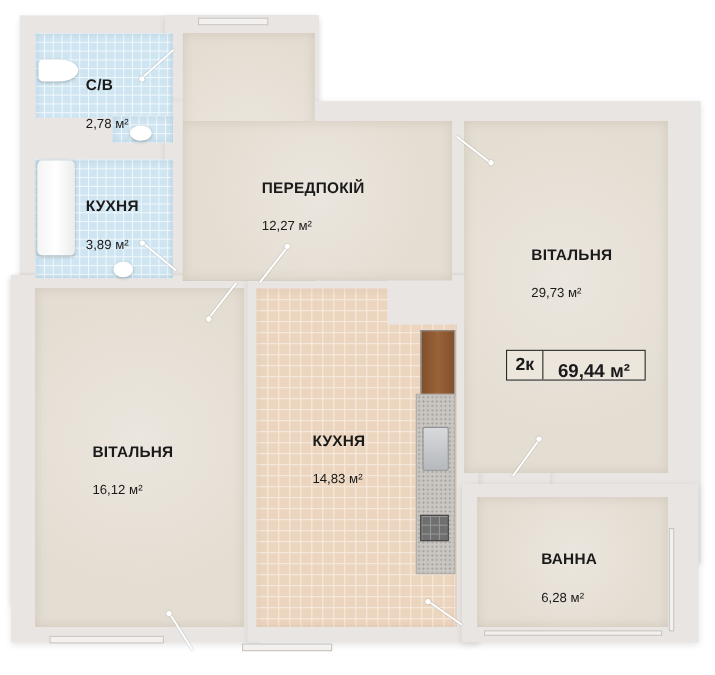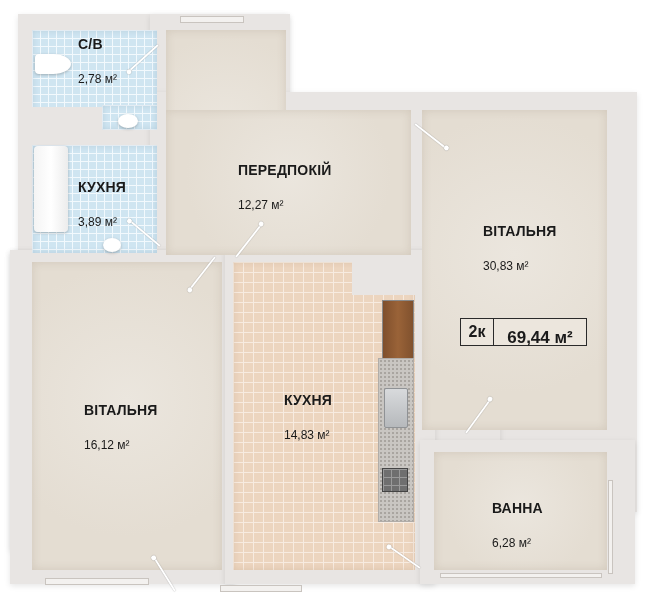--- a/index.html
+++ b/index.html
@@ -74,35 +74,35 @@
 
   <div class="door" style="left:158px;top:44px;width:40px;transform:rotate(138deg);"></div>
   <div class="door" style="left:160px;top:245px;width:40px;transform:rotate(-140deg);"></div>
   <div class="door" style="left:415px;top:123px;width:40px;transform:rotate(38deg);"></div>
   <div class="door" style="left:215px;top:256px;width:42px;transform:rotate(128deg);"></div>
   <div class="door" style="left:236px;top:256px;width:42px;transform:rotate(-52deg);"></div>
   <div class="door" style="left:175px;top:590px;width:40px;transform:rotate(-122deg);"></div>
   <div class="door" style="left:420px;top:567px;width:38px;transform:rotate(-145deg);"></div>
   <div class="door" style="left:466px;top:432px;width:42px;transform:rotate(-54deg);"></div>
 
-  <div class="label" style="left:78px;top:36px;">
+  <div class="label" style="left:78px;top:69px;">
     <span class="name">С/В</span>
     <span class="area">2,78 м²</span>
   </div>
   <div class="label" style="left:78px;top:179px;">
     <span class="name">КУХНЯ</span>
     <span class="area">3,89 м²</span>
   </div>
   <div class="label" style="left:238px;top:162px;">
     <span class="name">ПЕРЕДПОКІЙ</span>
     <span class="area">12,27 м²</span>
   </div>
   <div class="label" style="left:483px;top:223px;">
     <span class="name">ВІТАЛЬНЯ</span>
-    <span class="area">30,83 м²</span>
+    <span class="area">29,73 м²</span>
   </div>
   <div class="label" style="left:84px;top:402px;">
     <span class="name">ВІТАЛЬНЯ</span>
     <span class="area">16,12 м²</span>
   </div>
   <div class="label" style="left:284px;top:392px;">
     <span class="name">КУХНЯ</span>
     <span class="area">14,83 м²</span>
   </div>
   <div class="label" style="left:492px;top:500px;">

